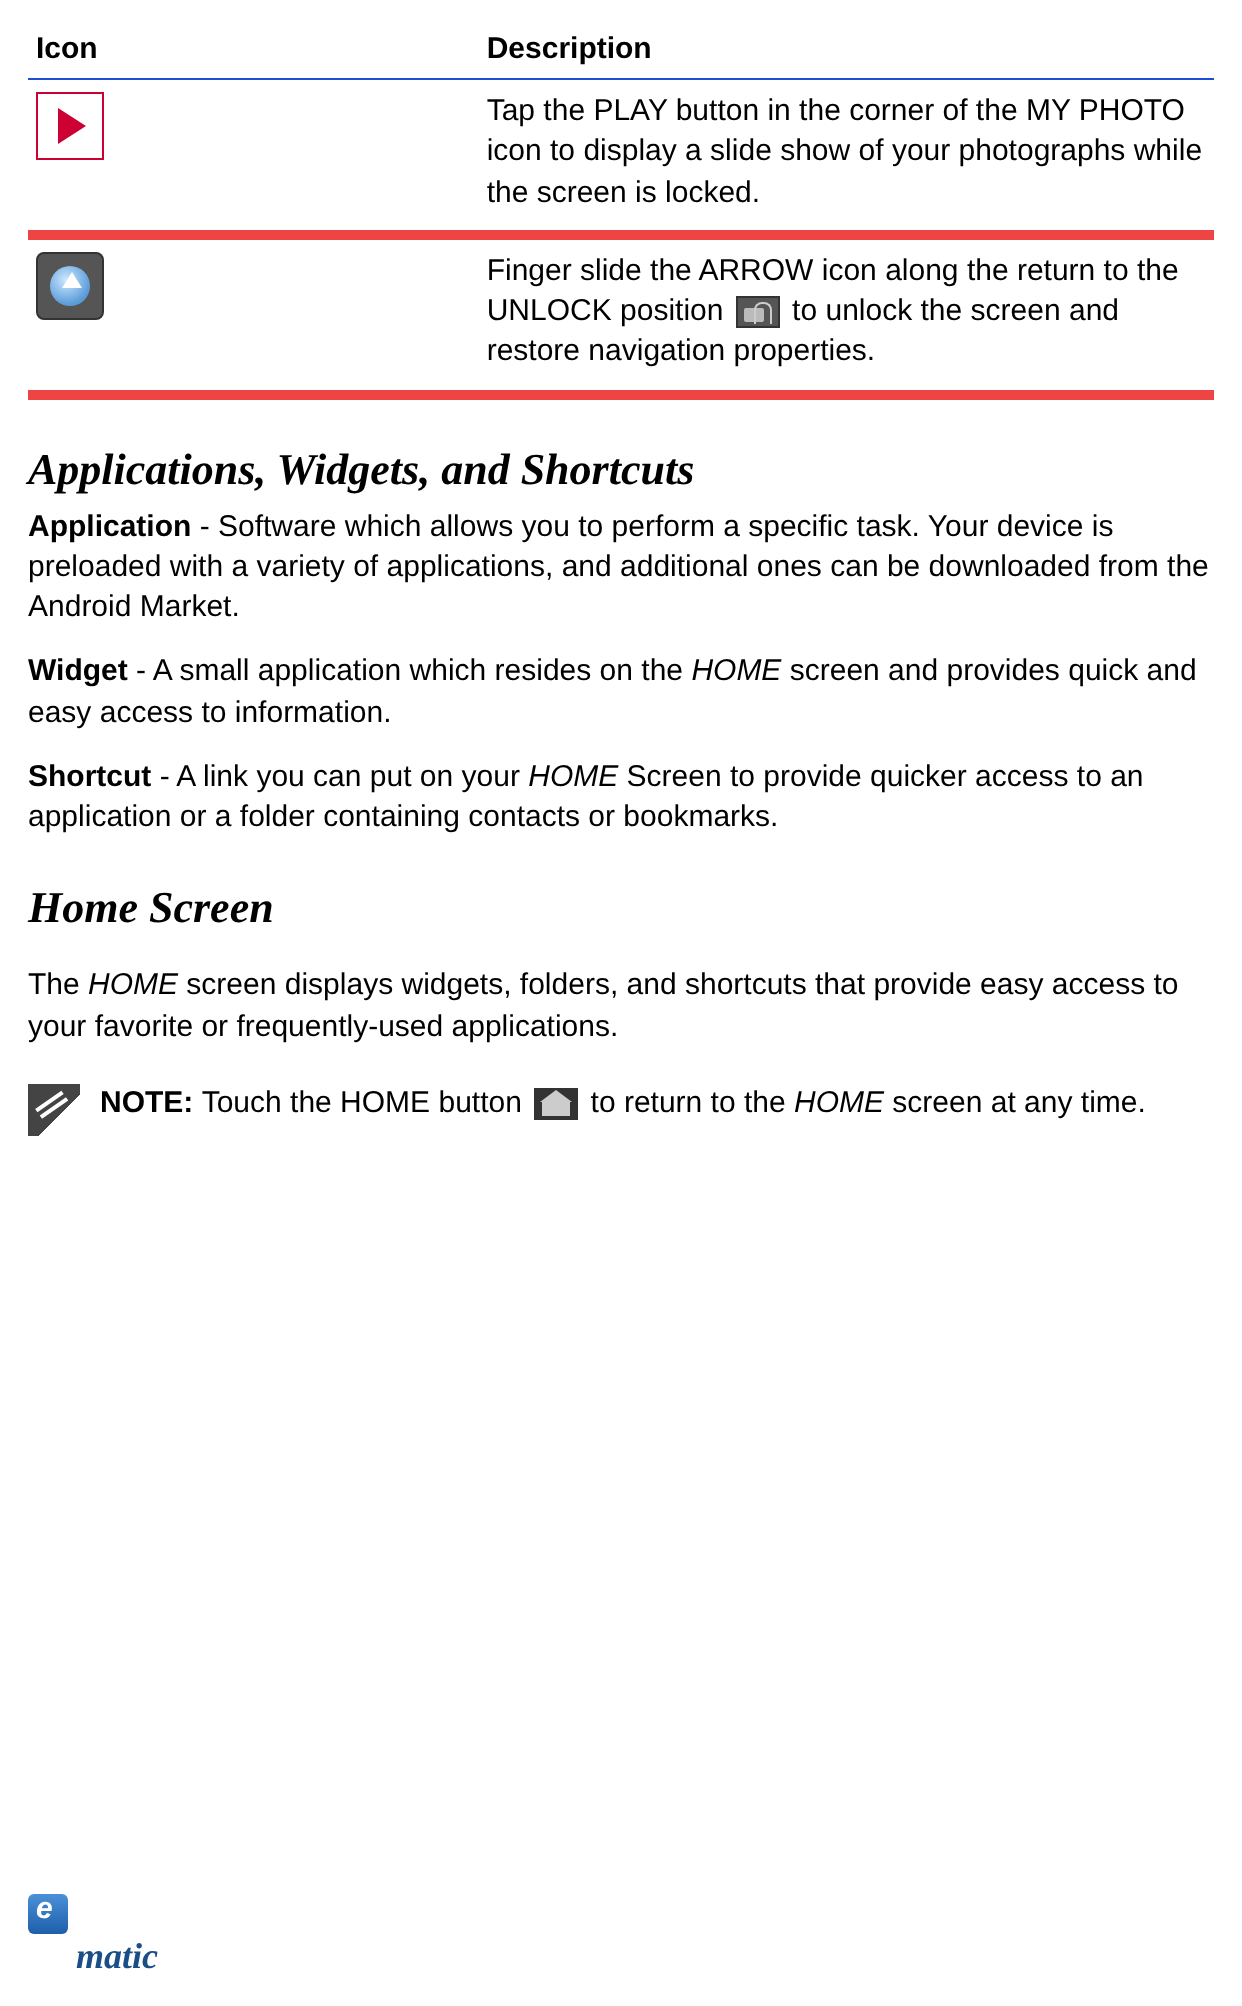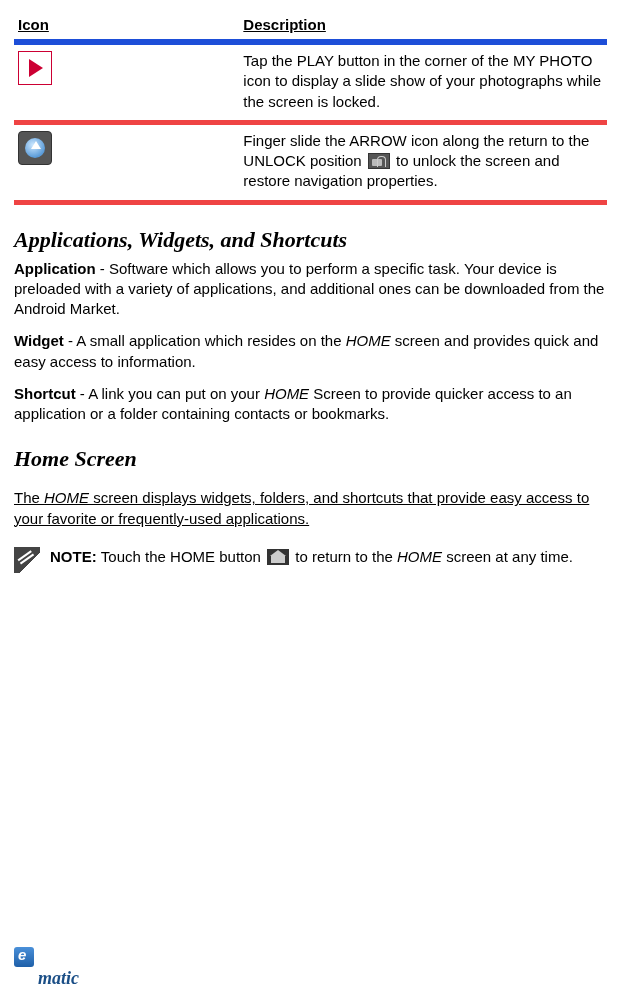--- a/index.html
+++ b/index.html
@@ -17,22 +17,21 @@
     }
     table.icon-table {
       width: 100%;
       border-collapse: collapse;
       font-size: 15px;
     }
     table.icon-table th {
       text-align: left;
       font-weight: bold;
       padding: 4px 4px 6px 4px;
-      border-bottom: 6px solid #1d4ed8;
-      text-decoration: underline;
+      border-bottom: 1px solid #1d4ed8;
     }
     table.icon-table td {
       vertical-align: top;
       padding: 6px 4px 8px 4px;
       border-bottom: 5px solid #ef4444;
       line-height: 1.35;
     }
     table.icon-table col.icon-col { width: 38%; }
     table.icon-table col.desc-col { width: 62%; }
     .icon-cell-img {
@@ -241,21 +240,21 @@
   <p class="body">
     <b>Widget</b><span> - A small application which resides on the </span><span class="italic">HOME</span><span> screen and provides quick and easy access to information.</span>
   </p>
 
   <p class="body">
     <b>Shortcut</b><span> - A link you can put on your </span><span class="italic">HOME</span><span> Screen to provide quicker access to an application or a folder containing contacts or bookmarks.</span>
   </p>
 
   <h2 class="section">Home Screen</h2>
 
-  <p class="body" style="margin-top:16px;text-decoration:underline;">
+  <p class="body" style="margin-top:16px;">
     <span>The </span><span class="italic">HOME</span><span> screen displays widgets, folders, and shortcuts that provide easy access to your favorite or frequently-used applications.</span>
   </p>
 
   <div class="note-row">
     <span class="note-icon"></span>
     <p class="body" style="margin-bottom:0;">
       <b>NOTE: </b><span>Touch the HOME button </span><span class="home-inline"></span><span> to return to the </span><span class="italic">HOME</span><span> screen at any time.</span>
     </p>
   </div>
 </div>

